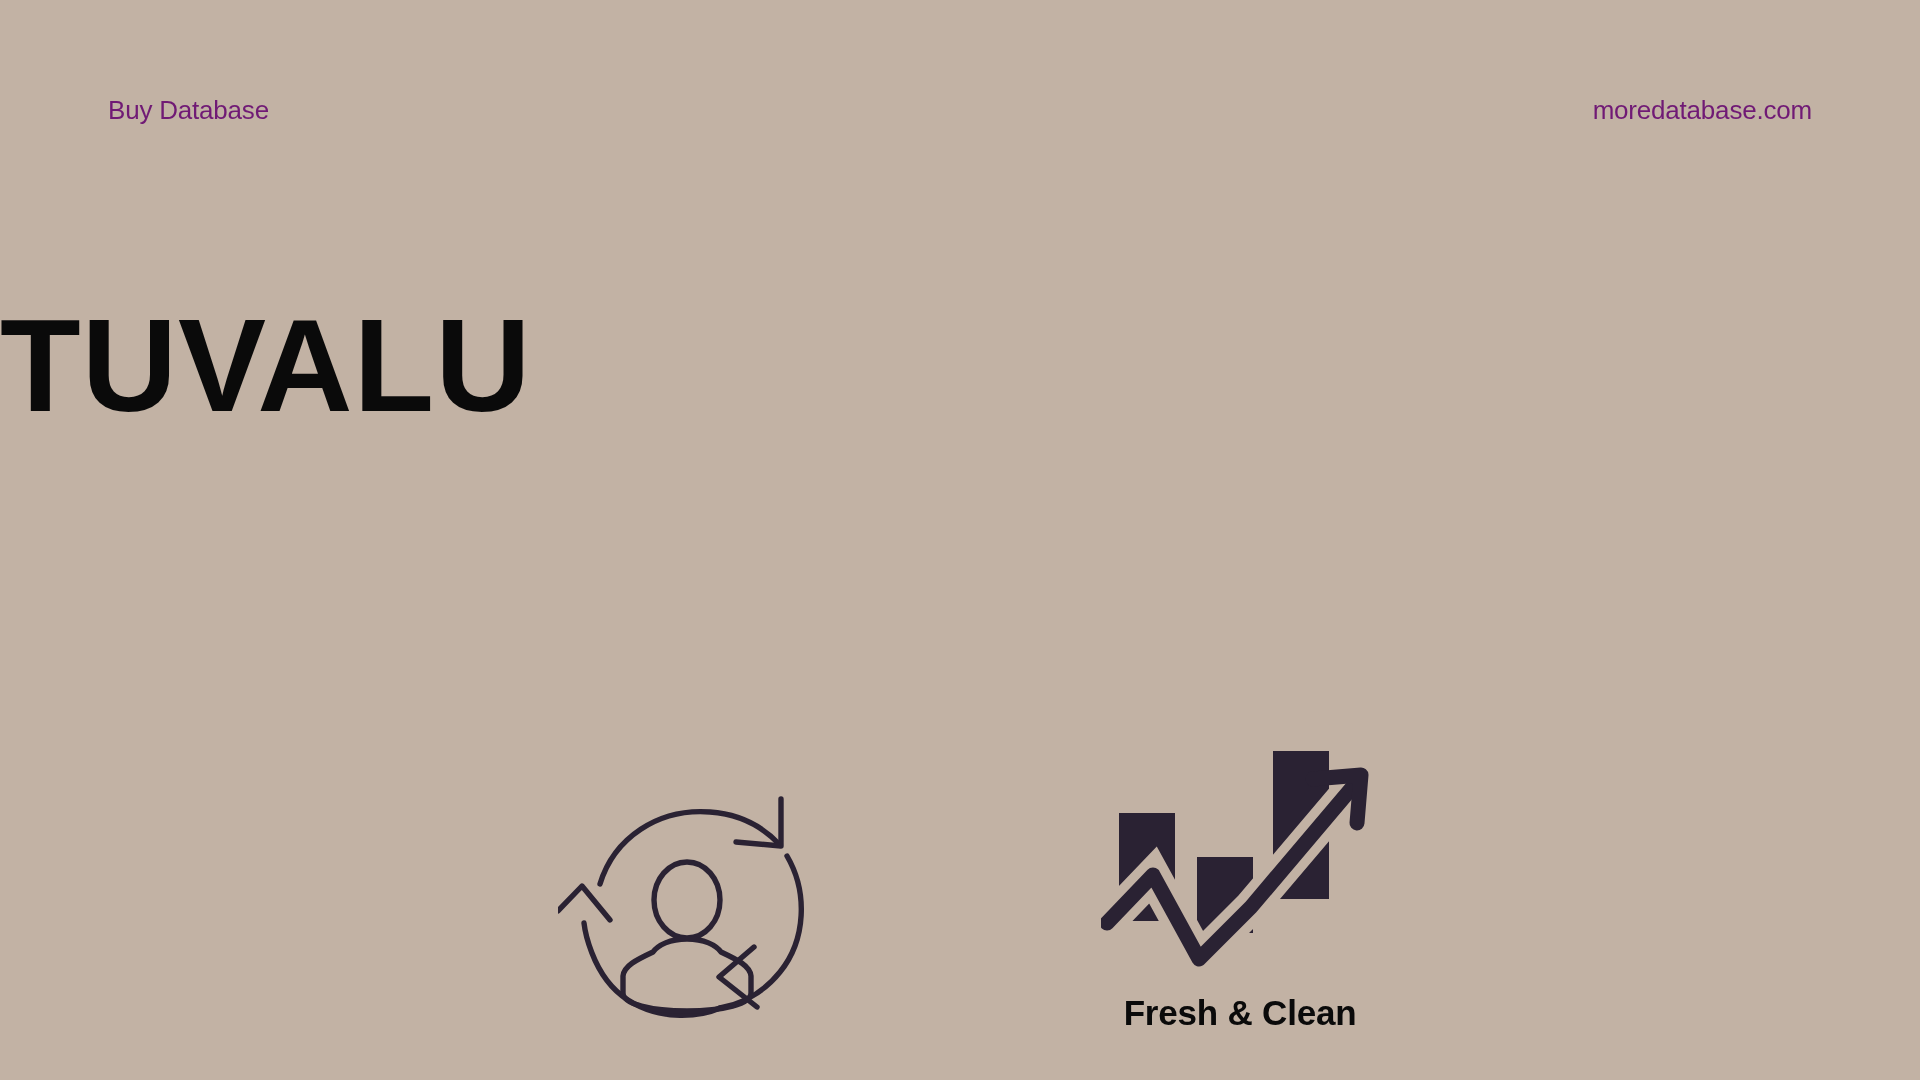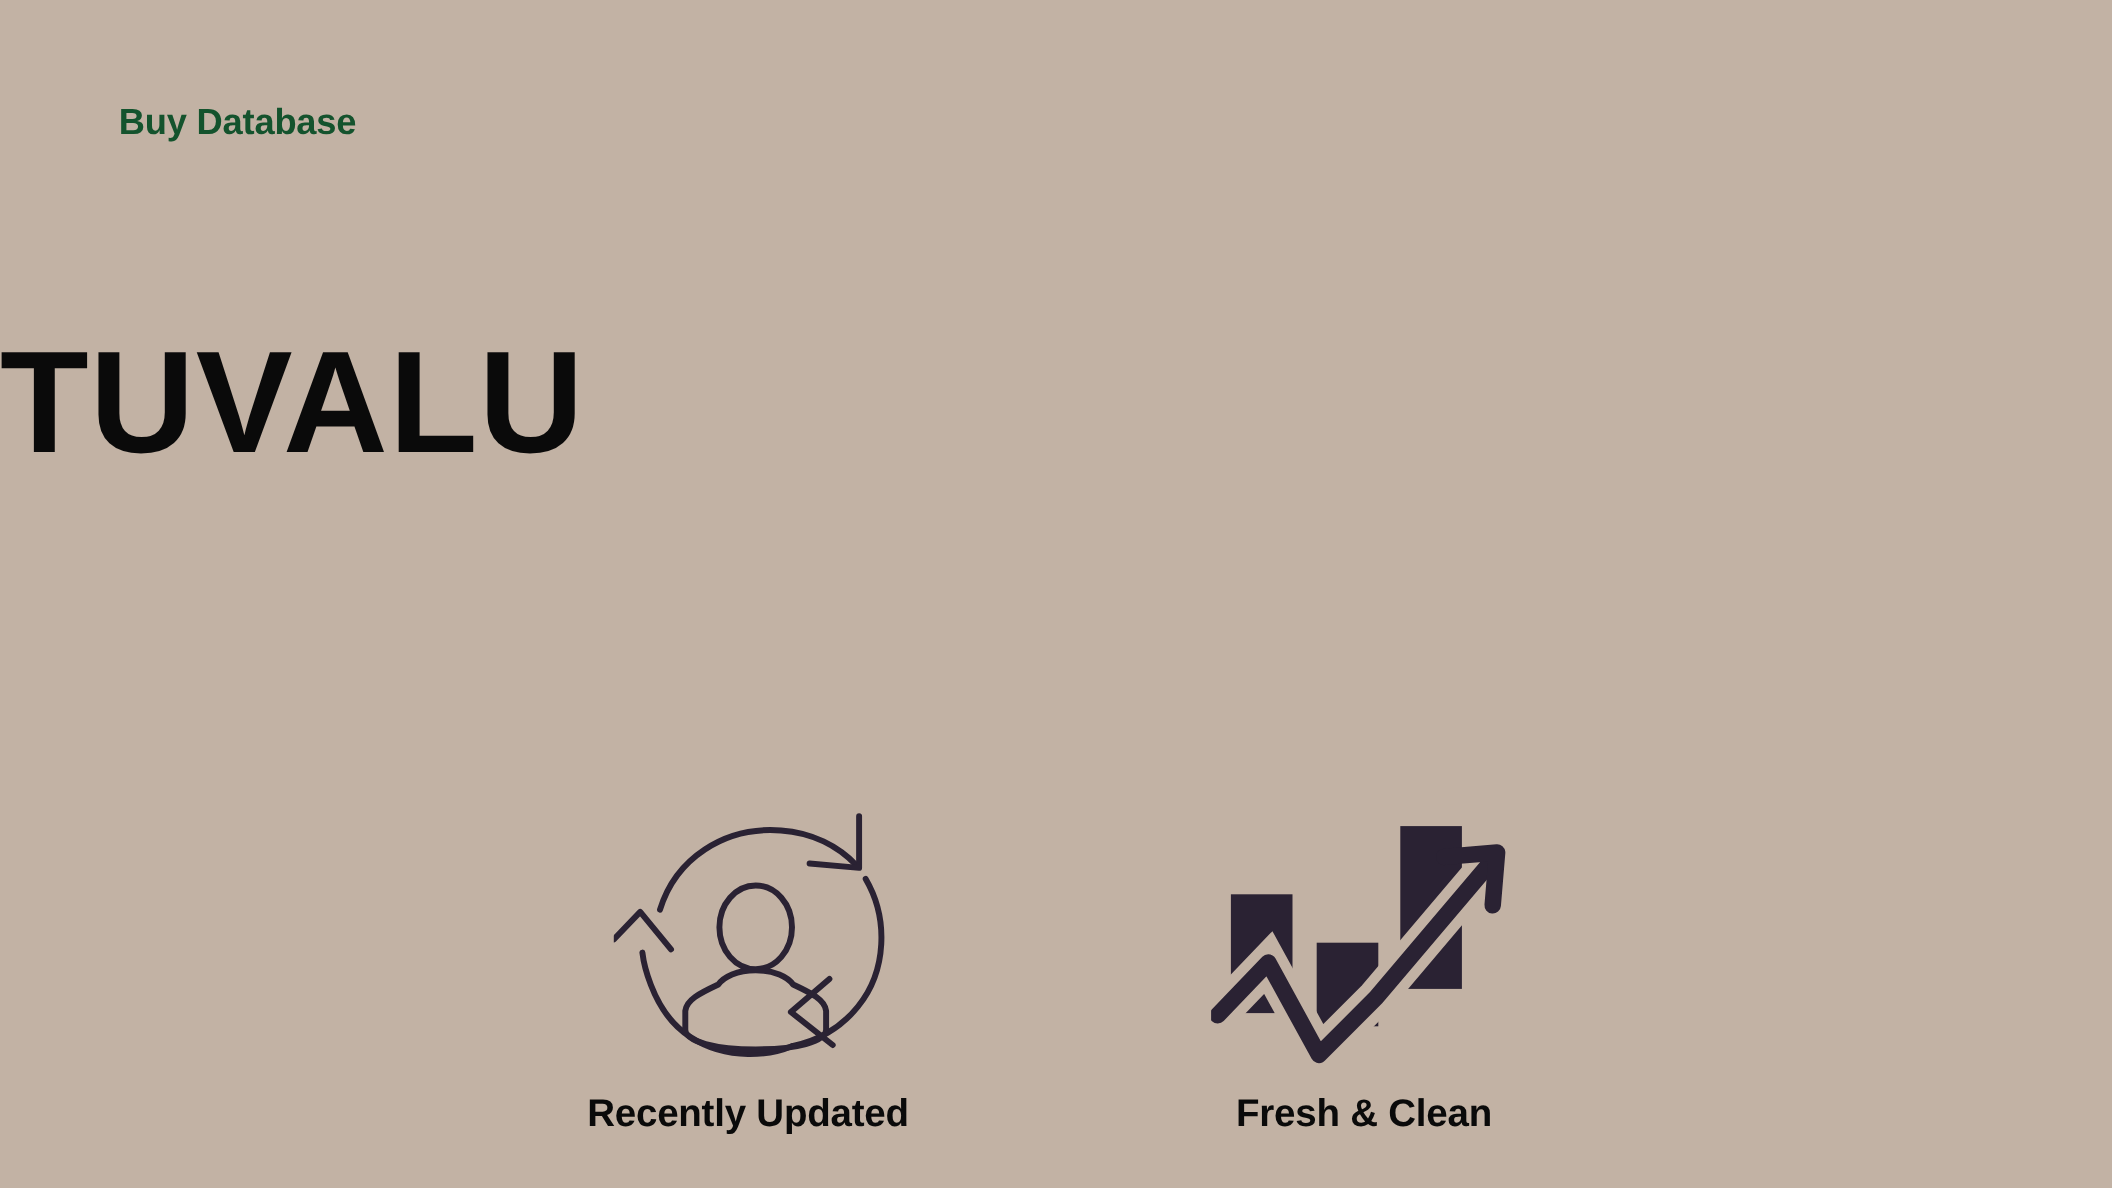--- a/index.html
+++ b/index.html
@@ -32,23 +32,23 @@
     width: 1920px;
     height: 220px;
     display: flex;
     align-items: center;
     justify-content: space-between;
     padding: 0 108px 0 108px;
     box-sizing: border-box;
   }
   .header-left,
   .header-right {
-    font-size: 33px;
-    font-weight: 700;
-    color: #14532d;
+    font-size: 26px;
+    font-weight: 400;
+    color: #701a75;
     letter-spacing: -0.2px;
     white-space: nowrap;
     line-height: 1;
   }
 
   
   .hero {
     position: absolute;
     top: 300px;
     left: 0;
@@ -115,20 +115,21 @@
   .feature--accurate .feature-icon { transform: translateX(0px); }
   .feature--fresh .feature-icon { transform: translateX(6px); }
 </style>
 </head>
 <body>
 
 <div class="banner">
 
   <div class="header">
     <div class="header-left">Buy Database</div>
+    <div class="header-right">moredatabase.com</div>
   </div>
 
   <div class="hero">
     <div class="hero-title">TUVALU</div>
   </div>
 
   <div class="features">
 
     <div class="feature feature--updated">
       <div class="feature-icon">
@@ -144,21 +145,20 @@
           <path d="M0 131 L24 106 L52 140"></path>
 
           <ellipse cx="129" cy="120" rx="33" ry="38"></ellipse>
 
           <path d="M95 172 C100 165, 112 159, 129 159 C146 159, 158 165, 163 172
                    C180 180, 192 186, 193 196 L193 213
                    C193 224, 165 231, 129 231 C93 231, 65 224, 65 213 L65 196
                    C66 186, 78 180, 95 172 Z"></path>
         </svg>
       </div>
-      <div class="feature-label">Recently Updated</div>
     </div>
 
 
     <div class="feature feature--fresh">
       <div class="feature-icon">
         <svg width="290" height="240" viewBox="0 0 290 240" fill="none">
           <defs>
 
             <mask id="zigzag-knockout">
               <rect x="0" y="0" width="290" height="240" fill="#ffffff"></rect>

